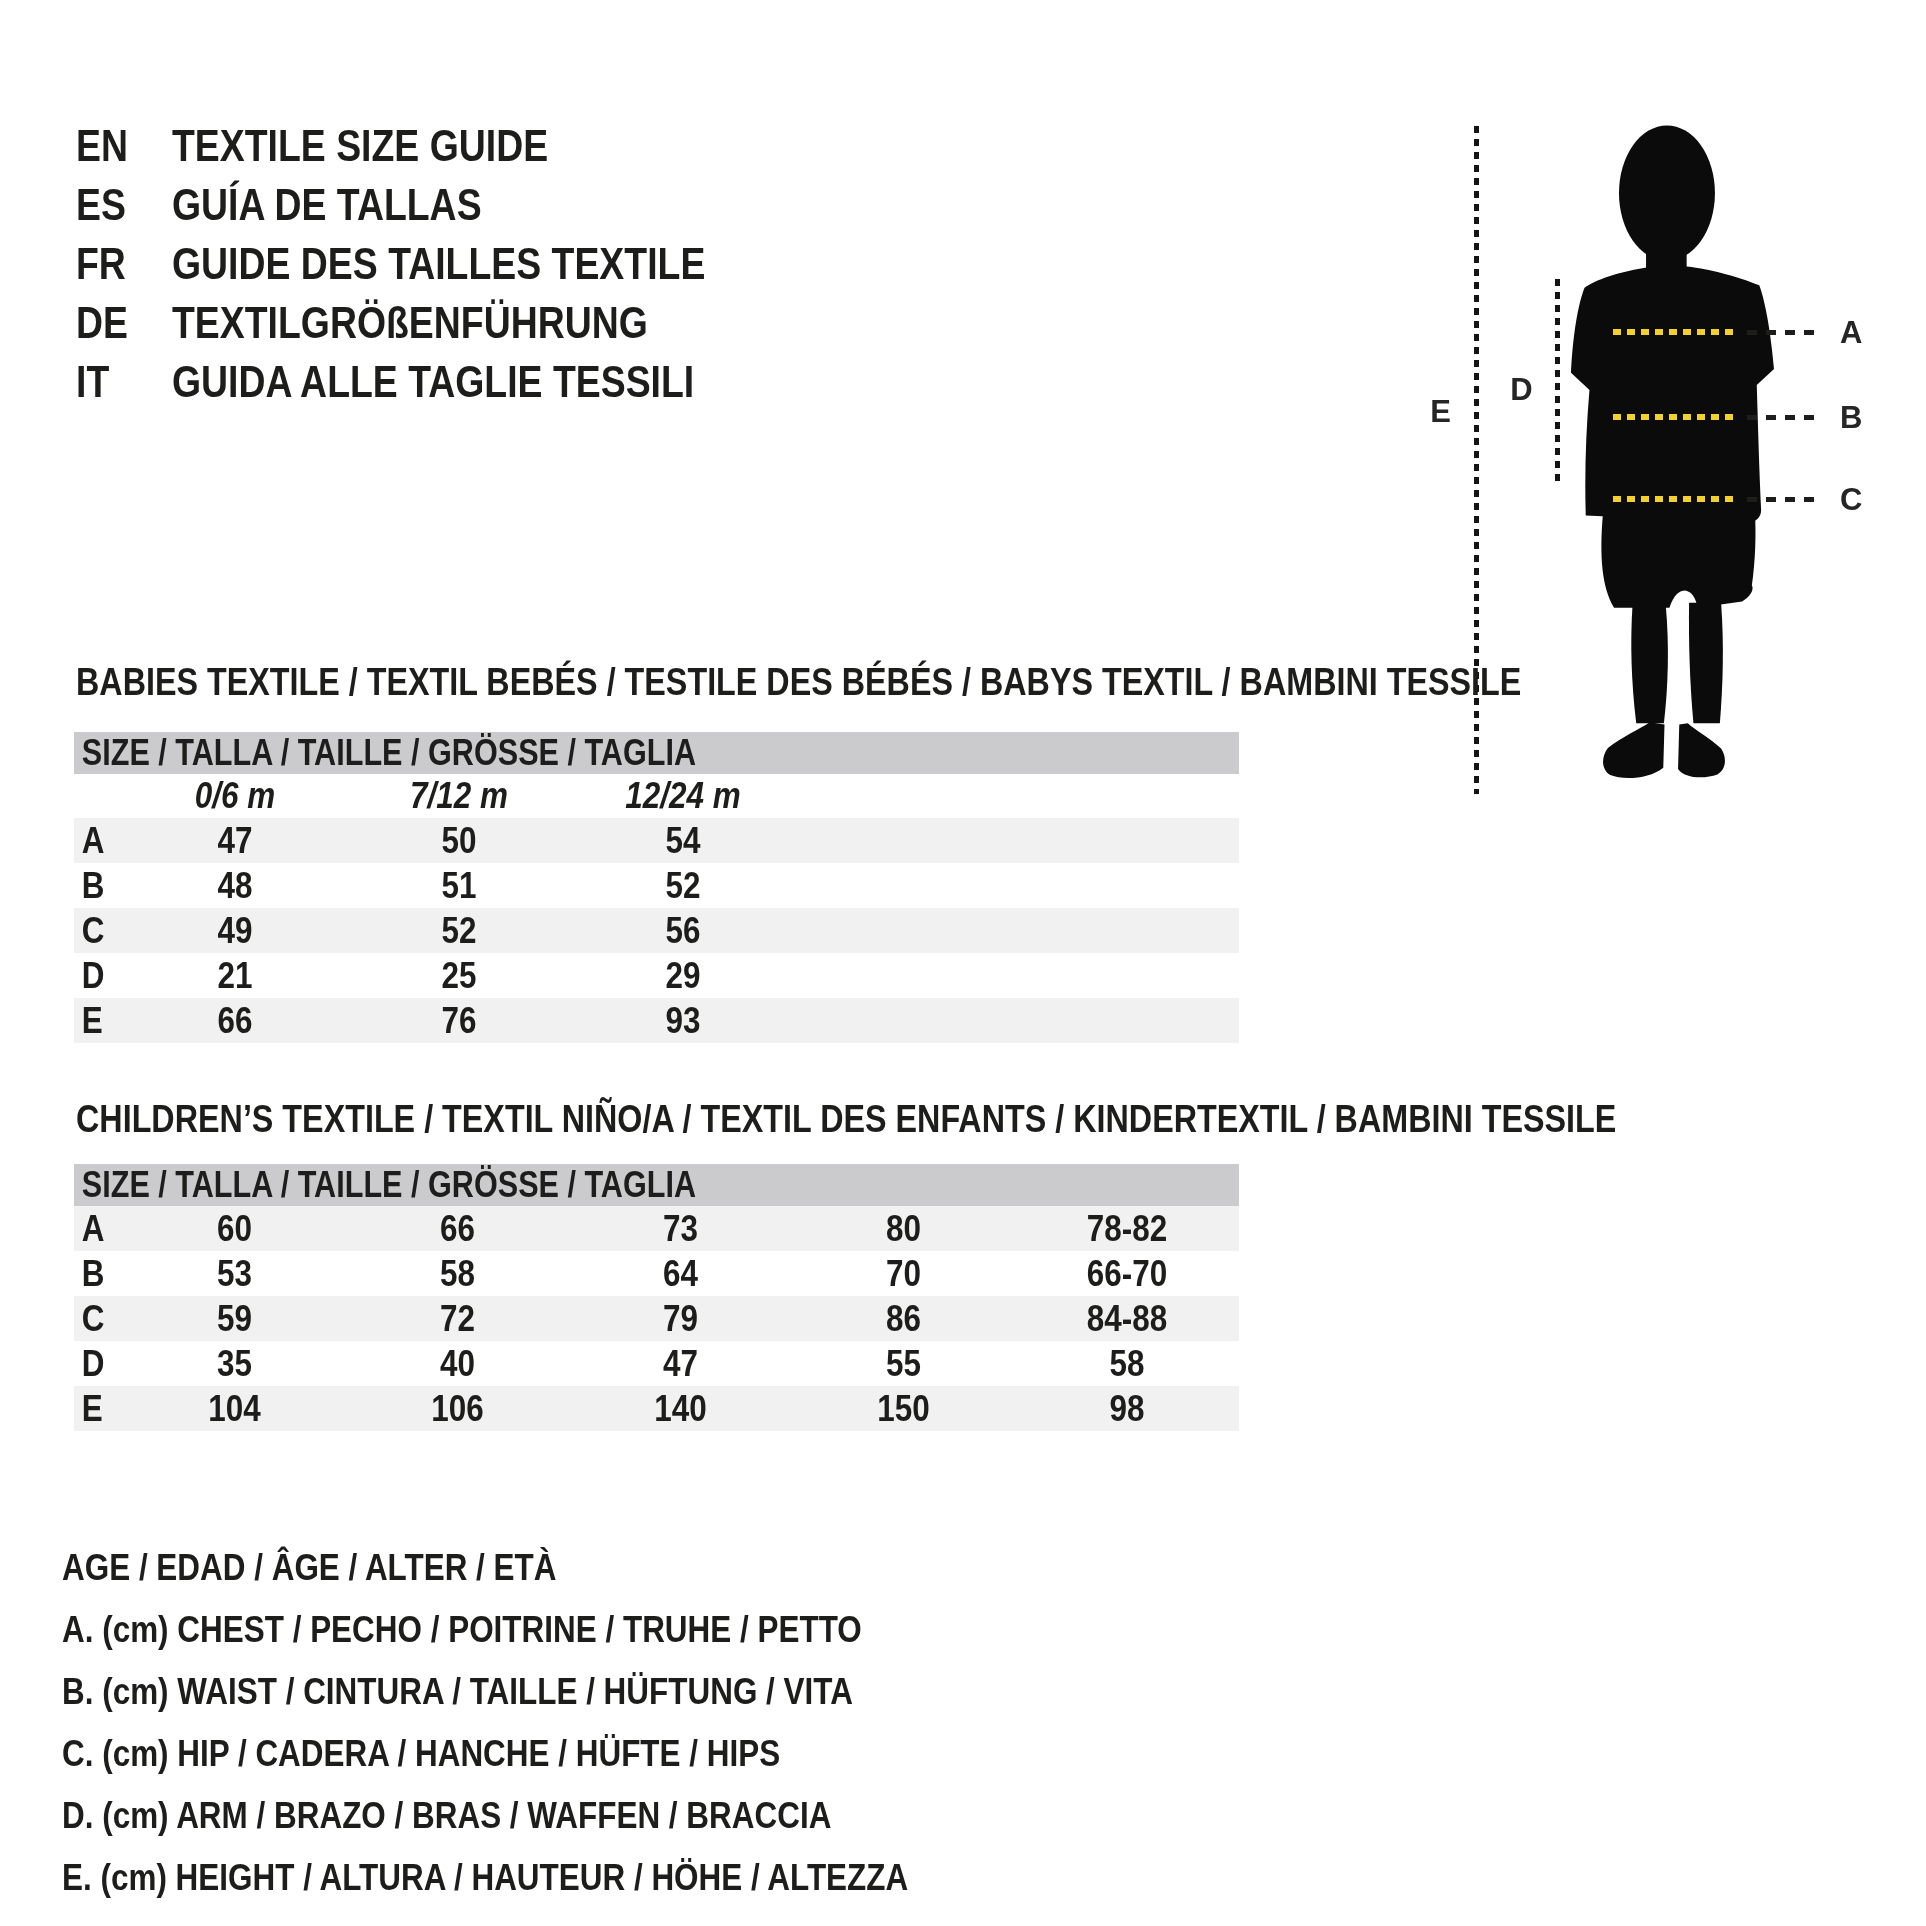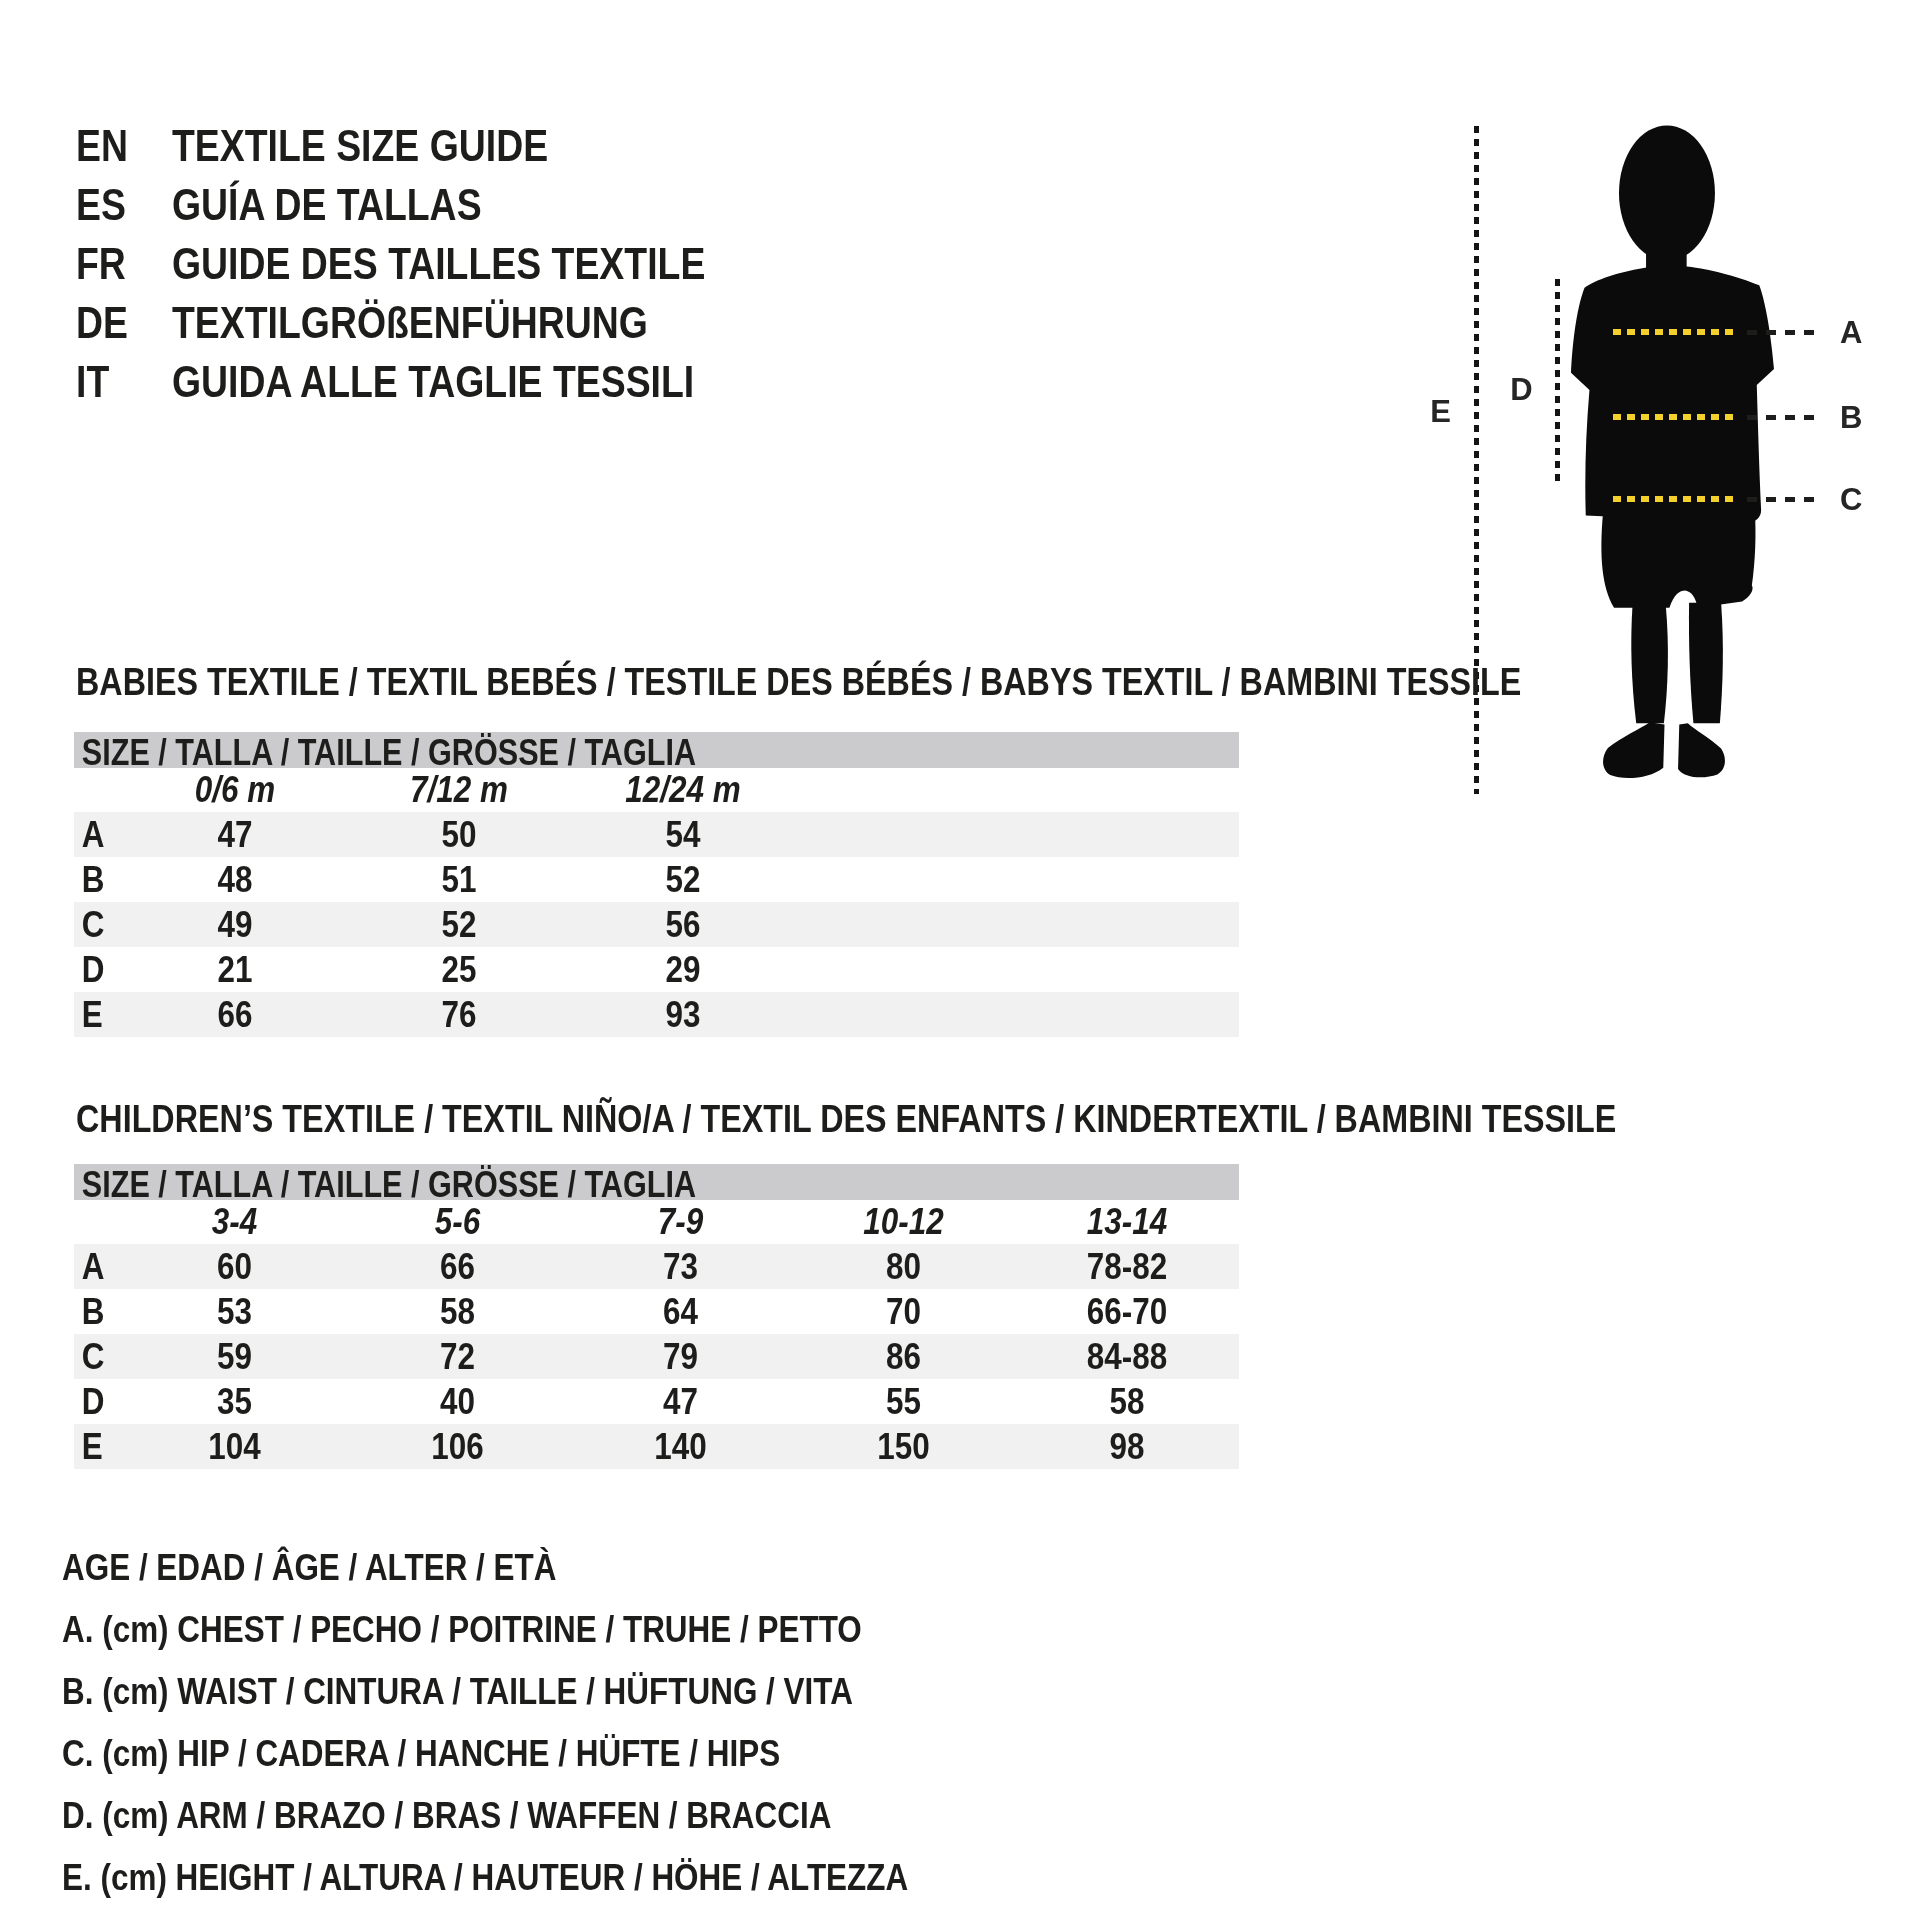--- a/index.html
+++ b/index.html
@@ -47,21 +47,21 @@
   
   .section-title{position:absolute;left:76px;height:43px;line-height:43px;
     font-size:38px;font-weight:700;}
   .babies-title{top:641px;}
   .children-title{top:1078px;}
 
   
   .sizetable{position:absolute;left:74px;width:1165px;}
   .babies-table{top:712px;}
   .children-table{top:1144px;}
-  .size-bar{height:36px;background:#cbcbcd;display:flex;align-items:flex-start;}
+  .size-bar{height:42px;background:#cbcbcd;display:flex;align-items:flex-start;}
   .size-bar-text{font-size:36px;font-weight:700;padding-left:9.2px;}
   .trow{display:grid;align-items:center;}
   .cols-3{grid-template-columns:49px 224px 224px 224px 1fr;}
   .cols-5{grid-template-columns:49px 223px 223px 223px 223px 1fr;}
   .colhead-row{height:44px;background:#ffffff;font-style:italic;}
   .data-row{height:45px;}
   .row-shade{background:#f1f1f1;}
   .row-plain{background:#ffffff;}
   .cell{font-size:37px;font-weight:700;text-align:center;}
   .cell-label{text-align:left;padding-left:9.2px;}
@@ -179,28 +179,20 @@
       <div class="cell"></div>
     </div>
   </div>
 
   <div class="section-title children-title cxl">CHILDREN’S TEXTILE / TEXTIL NIÑO/A / TEXTIL DES ENFANTS / KINDERTEXTIL / BAMBINI TESSILE</div>
 
   <div class="sizetable children-table">
     <div class="size-bar">
       <span class="size-bar-text cxl">SIZE / TALLA / TAILLE / GRÖSSE / TAGLIA</span>
     </div>
-    <div class="trow cols-5 colhead-row">
-      <div class="cell cell-label"></div>
-      <div class="cell cxc">3-4</div>
-      <div class="cell cxc">5-6</div>
-      <div class="cell cxc">7-9</div>
-      <div class="cell cxc">10-12</div>
-      <div class="cell cxc">13-14</div>
-    </div>
     <div class="trow cols-5 data-row row-shade">
       <div class="cell cell-label cxl">A</div>
       <div class="cell cxc">60</div>
       <div class="cell cxc">66</div>
       <div class="cell cxc">73</div>
       <div class="cell cxc">80</div>
       <div class="cell cxc">78-82</div>
     </div>
     <div class="trow cols-5 data-row row-plain">
       <div class="cell cell-label cxl">B</div>

